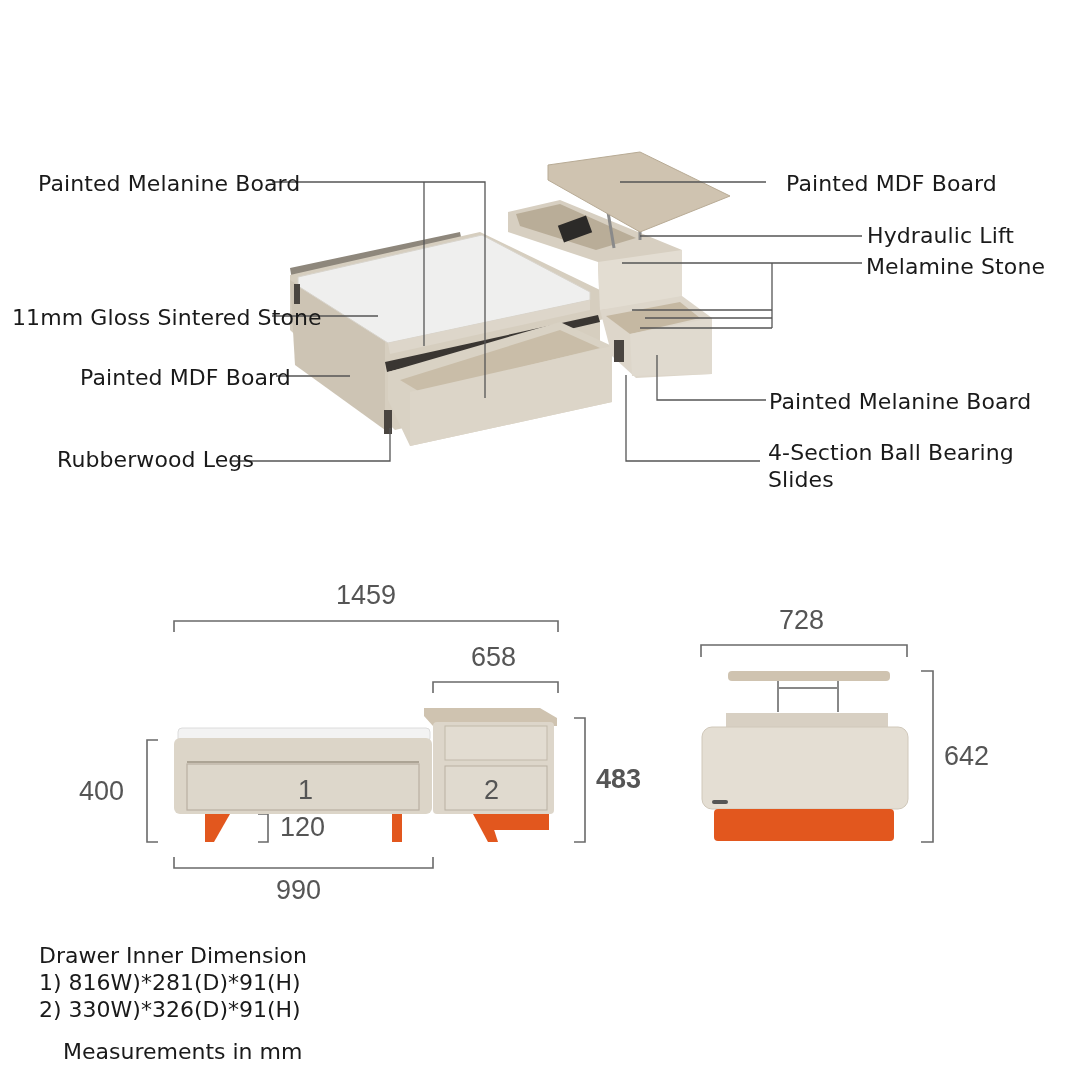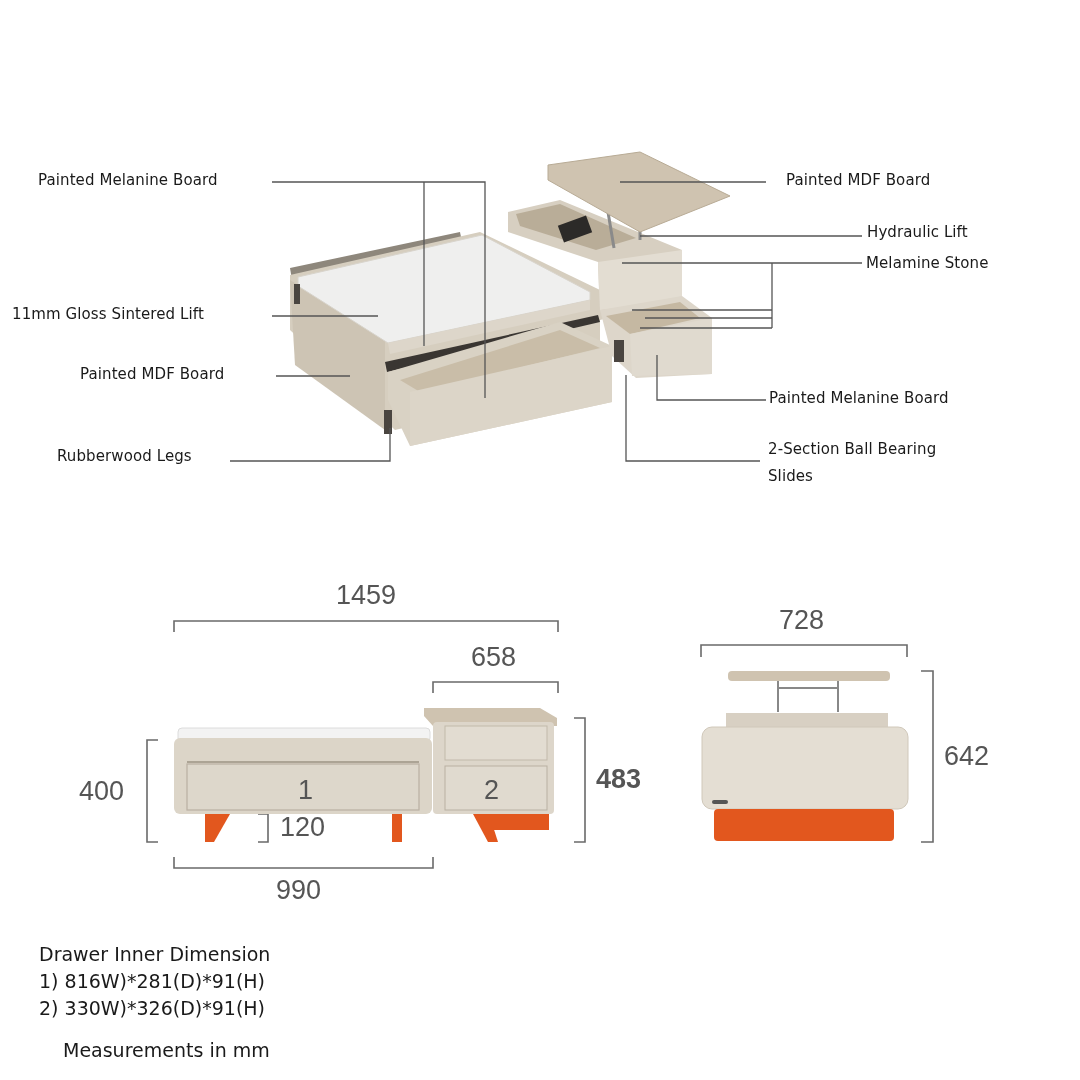--- a/index.html
+++ b/index.html
@@ -1,20 +1,20 @@
 <!DOCTYPE html>
 <html><head>
 <meta charset="utf-8">
 <style>
   html, body { margin:0; padding:0; background:#ffffff; }
   body { width:1080px; height:1080px; position:relative; overflow:hidden;
          font-family:"DejaVu Sans", "Liberation Sans", sans-serif; color:#222; }
-  .lbl { position:absolute; font-size:15px; color:#1a1a1a; white-space:nowrap; letter-spacing:0.1px; }
+  .lbl { position:absolute; font-size:22px; color:#1a1a1a; white-space:nowrap; letter-spacing:0.1px; }
   .dim { position:absolute; font-size:27px; color:#555; white-space:nowrap; font-family:"Liberation Sans", sans-serif; }
-  .note { position:absolute; font-size:19px; color:#1a1a1a; white-space:nowrap; }
+  .note { position:absolute; font-size:22px; color:#1a1a1a; white-space:nowrap; }
   svg { position:absolute; left:0; top:0; }
 </style>
 </head>
 <body>
 
 <svg width="1080" height="520">
 
   <polygon points="290,268 460,232 462,242 292,280" fill="#8e877c"></polygon>
 
   <polygon points="290,275 480,232 600,290 600,380 395,430 290,330" fill="#d6cebf"></polygon>
@@ -70,29 +70,29 @@
     <line x1="645" y1="318" x2="772" y2="318"></line>
     <line x1="640" y1="328" x2="772" y2="328"></line>
 
     <polyline points="657,355 657,400 766,400"></polyline>
 
     <polyline points="626,375 626,461 760,461"></polyline>
   </g>
 </svg>
 
 <div class="lbl" style="left:38px; top:171px;">Painted Melanine Board</div>
-<div class="lbl" style="left:12px; top:305px;">11mm Gloss Sintered Lift</div>
+<div class="lbl" style="left:12px; top:305px;">11mm Gloss Sintered Stone</div>
 <div class="lbl" style="left:80px; top:365px;">Painted MDF Board</div>
 <div class="lbl" style="left:57px; top:447px;">Rubberwood Legs</div>
 
 <div class="lbl" style="left:786px; top:171px;">Painted MDF Board</div>
 <div class="lbl" style="left:867px; top:223px;">Hydraulic Lift</div>
 <div class="lbl" style="left:866px; top:254px;">Melamine Stone</div>
 <div class="lbl" style="left:769px; top:389px;">Painted Melanine Board</div>
-<div class="lbl" style="left:768px; top:440px;">2-Section Ball Bearing</div>
+<div class="lbl" style="left:768px; top:440px;">4-Section Ball Bearing</div>
 <div class="lbl" style="left:768px; top:467px;">Slides</div>
 
 <svg width="1080" height="1080" style="pointer-events:none;">
   <g stroke="#6a6a6a" stroke-width="1.6" fill="none">
 
     <polyline points="174,632 174,621 558,621 558,632"></polyline>
 
     <polyline points="433,693 433,682 558,682 558,693"></polyline>
 
     <polyline points="174,857 174,868 433,868 433,857"></polyline>

